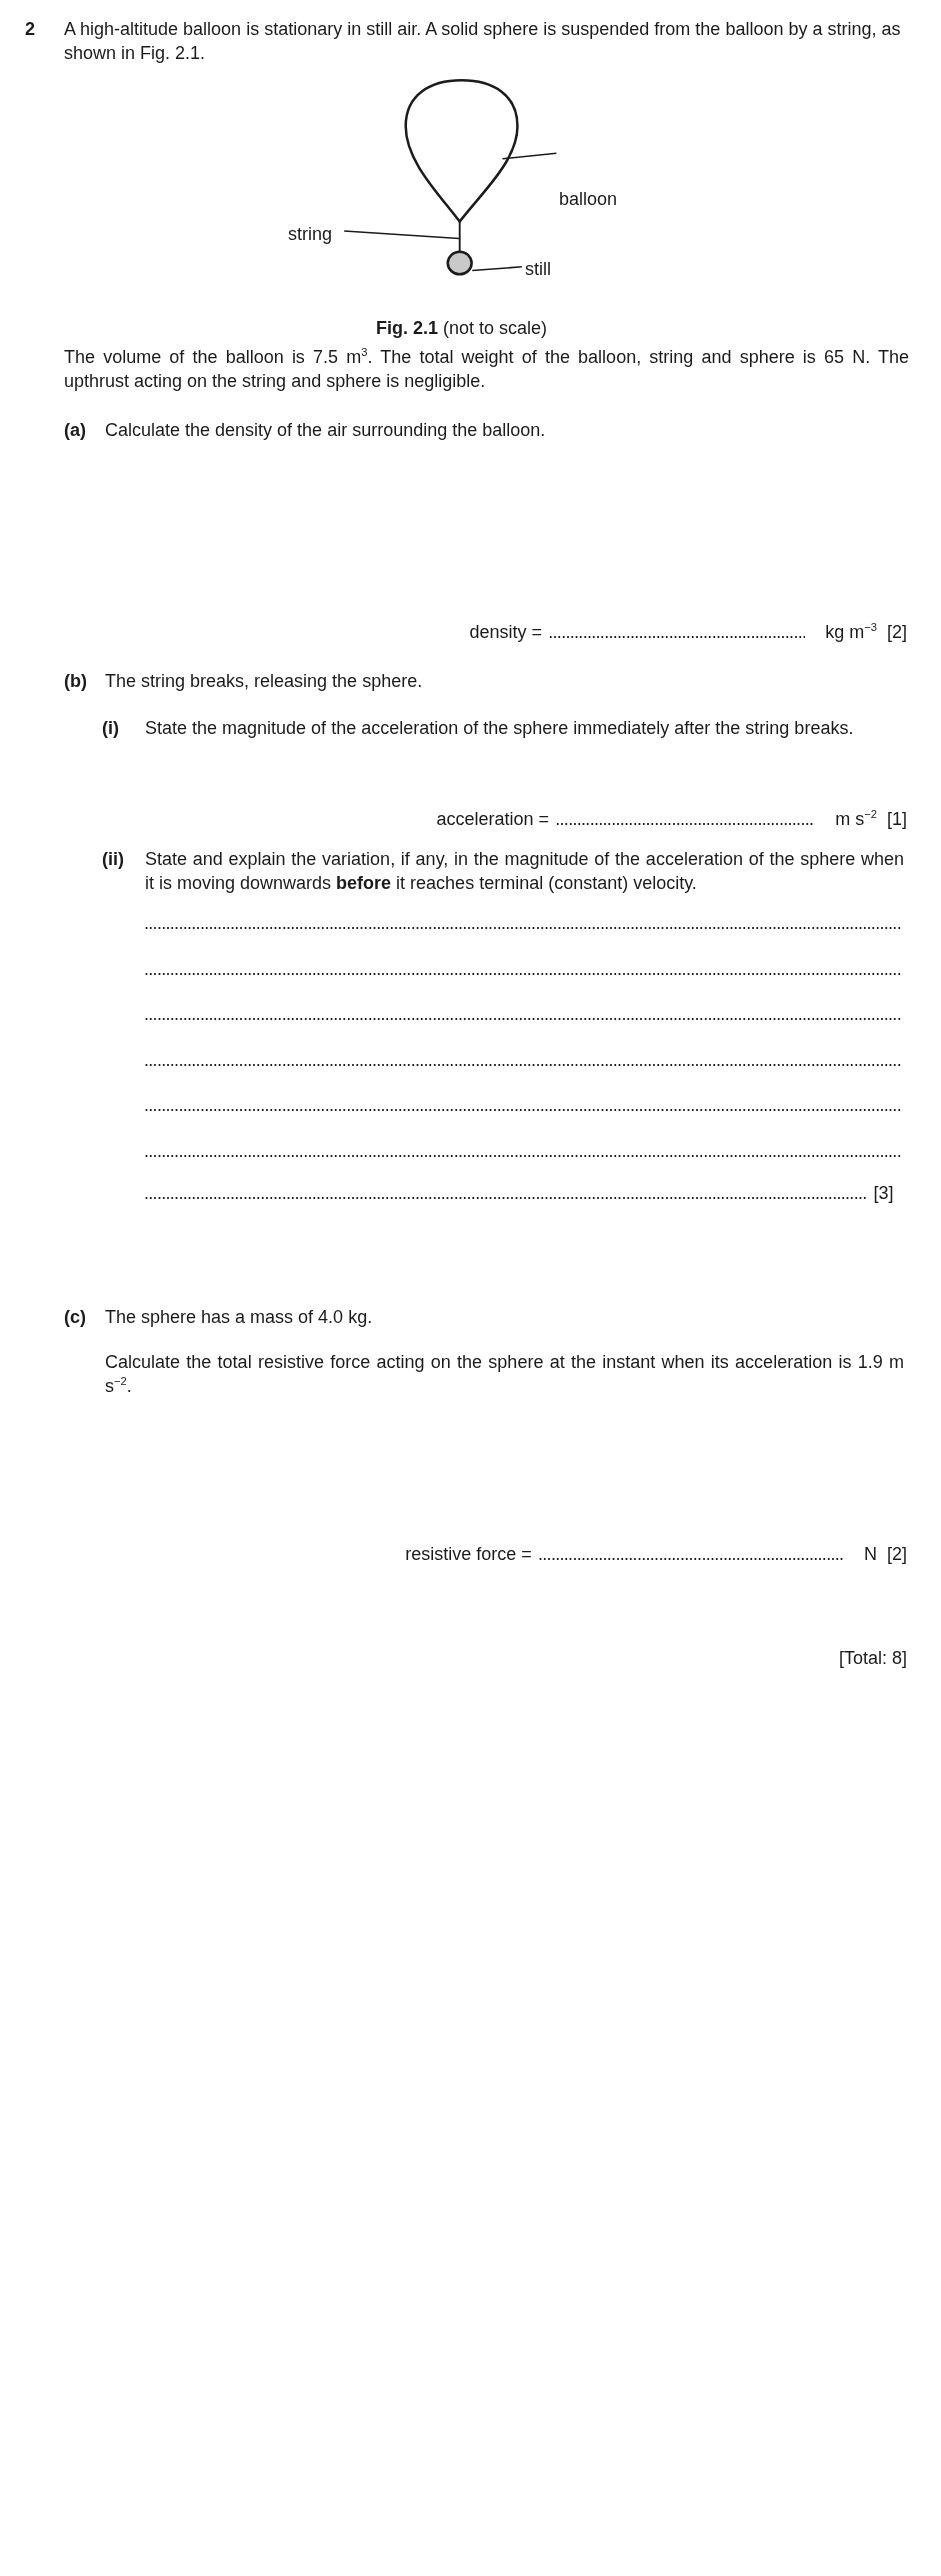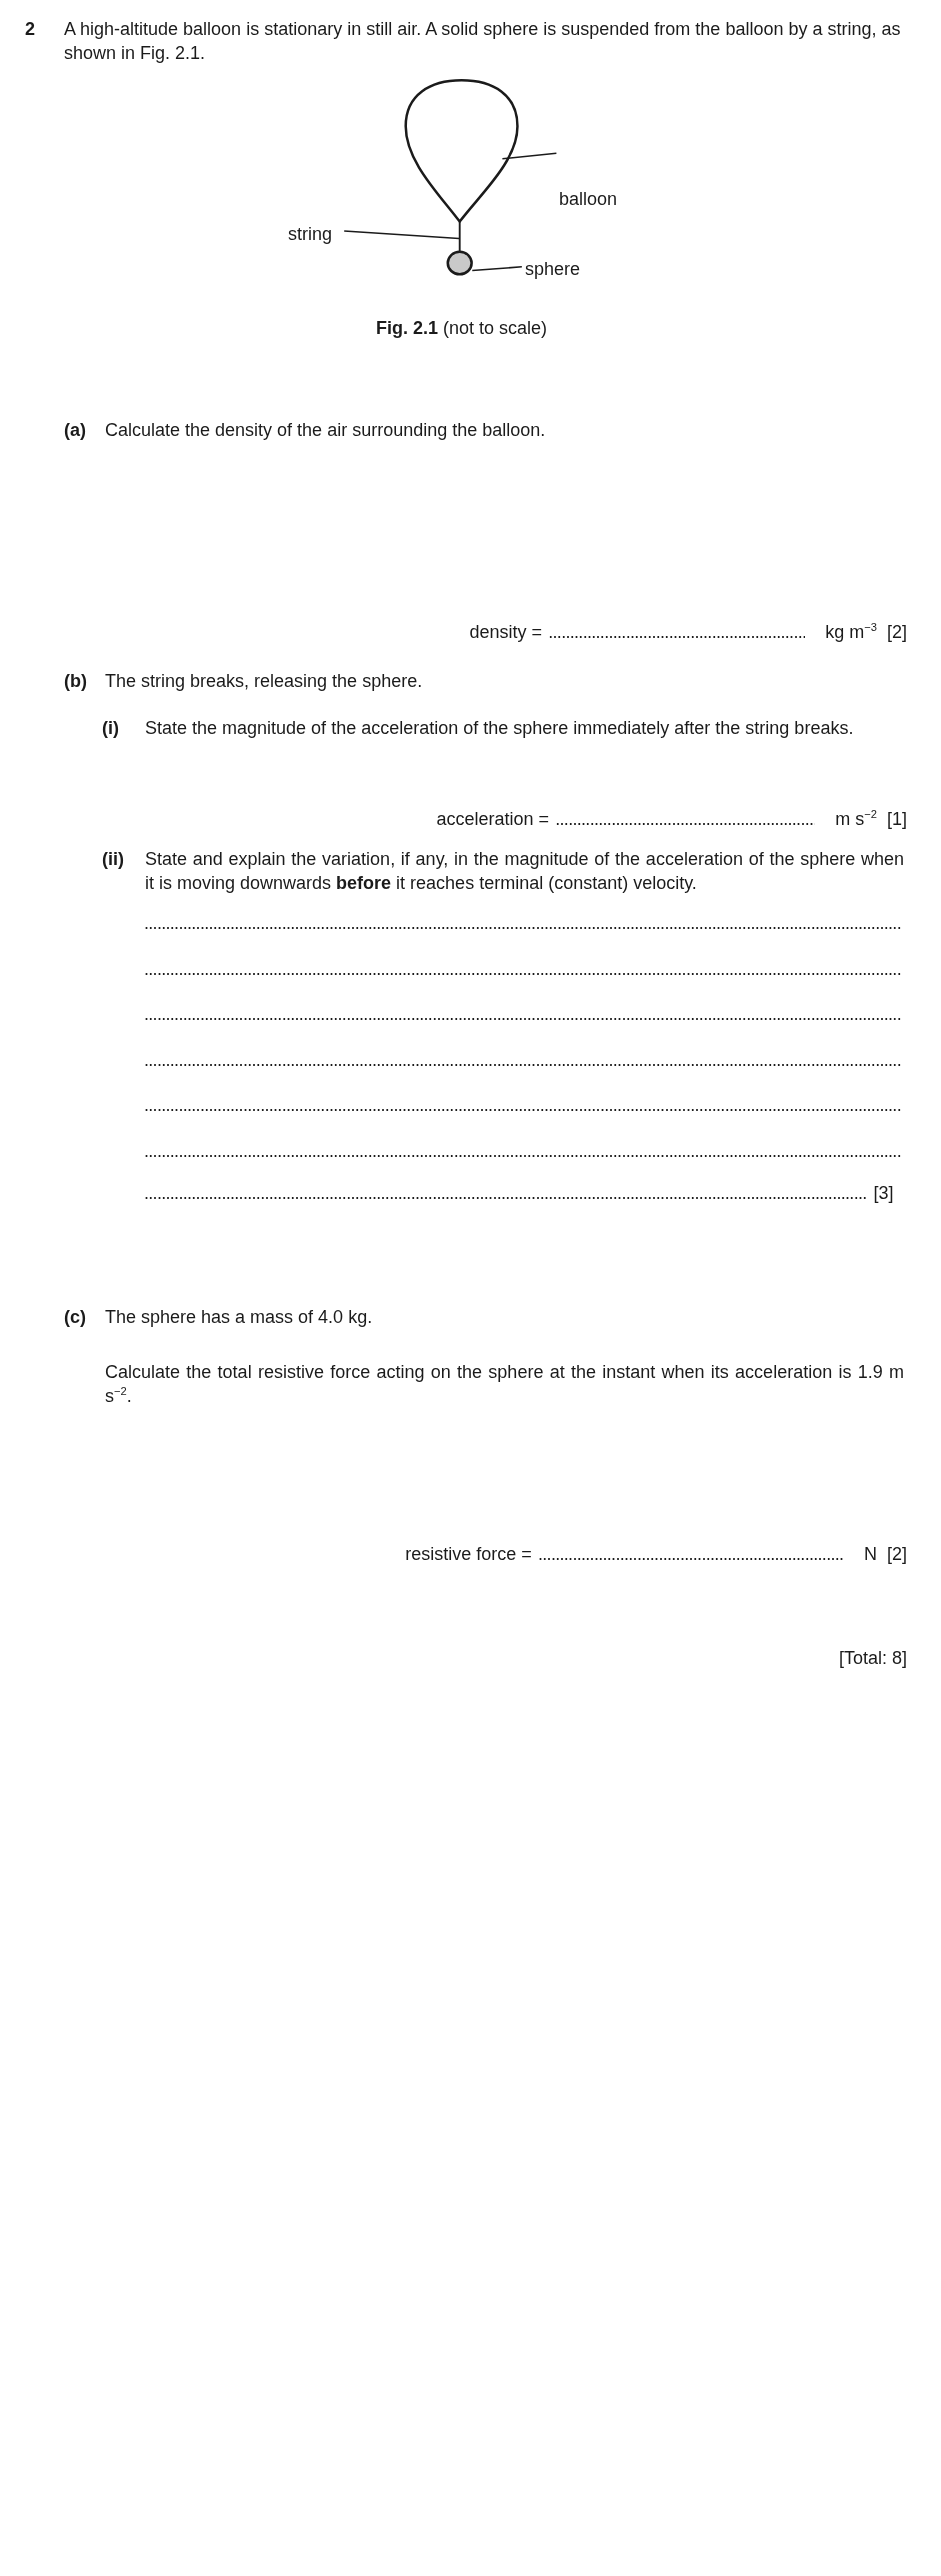--- a/index.html
+++ b/index.html
@@ -68,26 +68,27 @@
     <path d="M 732 353 C 699 309 646 257 646 201 C 646 151 685 128 735 128 C 785 128 824 151 824 201 C 824 257 765 309 732 353 Z" fill="none" stroke="#1b1b1b" stroke-width="4"></path>
     <line x1="732" y1="353" x2="732" y2="402" stroke="#1b1b1b" stroke-width="3"></line>
     <line x1="800" y1="253" x2="886" y2="244" stroke="#1b1b1b" stroke-width="2.5"></line>
     <line x1="548" y1="368" x2="731" y2="380" stroke="#1b1b1b" stroke-width="2.5"></line>
     <line x1="752" y1="431" x2="831" y2="425" stroke="#1b1b1b" stroke-width="2.5"></line>
     <ellipse cx="732" cy="419" rx="19" ry="18" fill="#c9c9c9" stroke="#1b1b1b" stroke-width="4"></ellipse>
   </svg>
 
   <div class="abs" style="left:559px; top:143px;margin-top:44px;">balloon</div>
   <div class="abs" style="left:288px; top:222px;">string</div>
-  <div class="abs" style="left:525px; top:257px;">sphere</div>
+  <div class="abs" style="left:525px; top:257px;">still</div>
 
   <div class="abs fig-caption" style="left:361px; top:316px; width:201px;">
     <span class="b">Fig. 2.1</span><span> (not to scale)</span>
   </div>
 
+  <div class="abs just" style="left:64px; top:345px; width:845px;"><span>The volume of the balloon is 7.5 m</span><sup>3</sup><span>. The total weight of the balloon, string and sphere is 65 N. The upthrust acting on the string and sphere is negligible.</span></div>
 
   <div class="part-row" style="left:64px; top:418px; width:845px;">
     <span class="part-label">(a)</span>
     <span class="part-text">Calculate the density of the air surrounding the balloon.</span>
   </div>
 
   <div class="answer-row" style="top:620px;text-align:center;">
     <span class="alabel">density =</span>
     <span class="dots" style="width:257px;">................................................................................................................................................................................................................................................</span>
     <span class="unit"><span>kg m</span><sup>−3</sup></span>
@@ -137,21 +138,21 @@
   <div class="dotline short" style="top:1181px;">
     <span class="dots">................................................................................................................................................................................................................................................</span>
     <span class="mark">[3]</span>
   </div>
 
   <div class="part-row" style="left:64px; top:1305px; width:845px;">
     <span class="part-label">(c)</span>
     <span class="part-text">The sphere has a mass of 4.0 kg.</span>
   </div>
 
-  <div class="abs just" style="left:105px; top:1350px; width:799px;margin-top:10px;"><span>Calculate the total resistive force acting on the sphere at the instant when its acceleration is 1.9 m s</span><sup>−2</sup><span>.</span></div>
+  <div class="abs just" style="left:105px; top:1350px; width:799px;"><span>Calculate the total resistive force acting on the sphere at the instant when its acceleration is 1.9 m s</span><sup>−2</sup><span>.</span></div>
 
   <div class="answer-row" style="top:1542px;">
     <span class="alabel">resistive force =</span>
     <span class="dots" style="width:306px;">................................................................................................................................................................................................................................................</span>
     <span class="unit"><span>N</span><sup></sup></span>
     <span class="mark">[2]</span>
   </div>
 
   <div class="abs" style="top:1646px; right:35px;">[Total: 8]</div>
 

